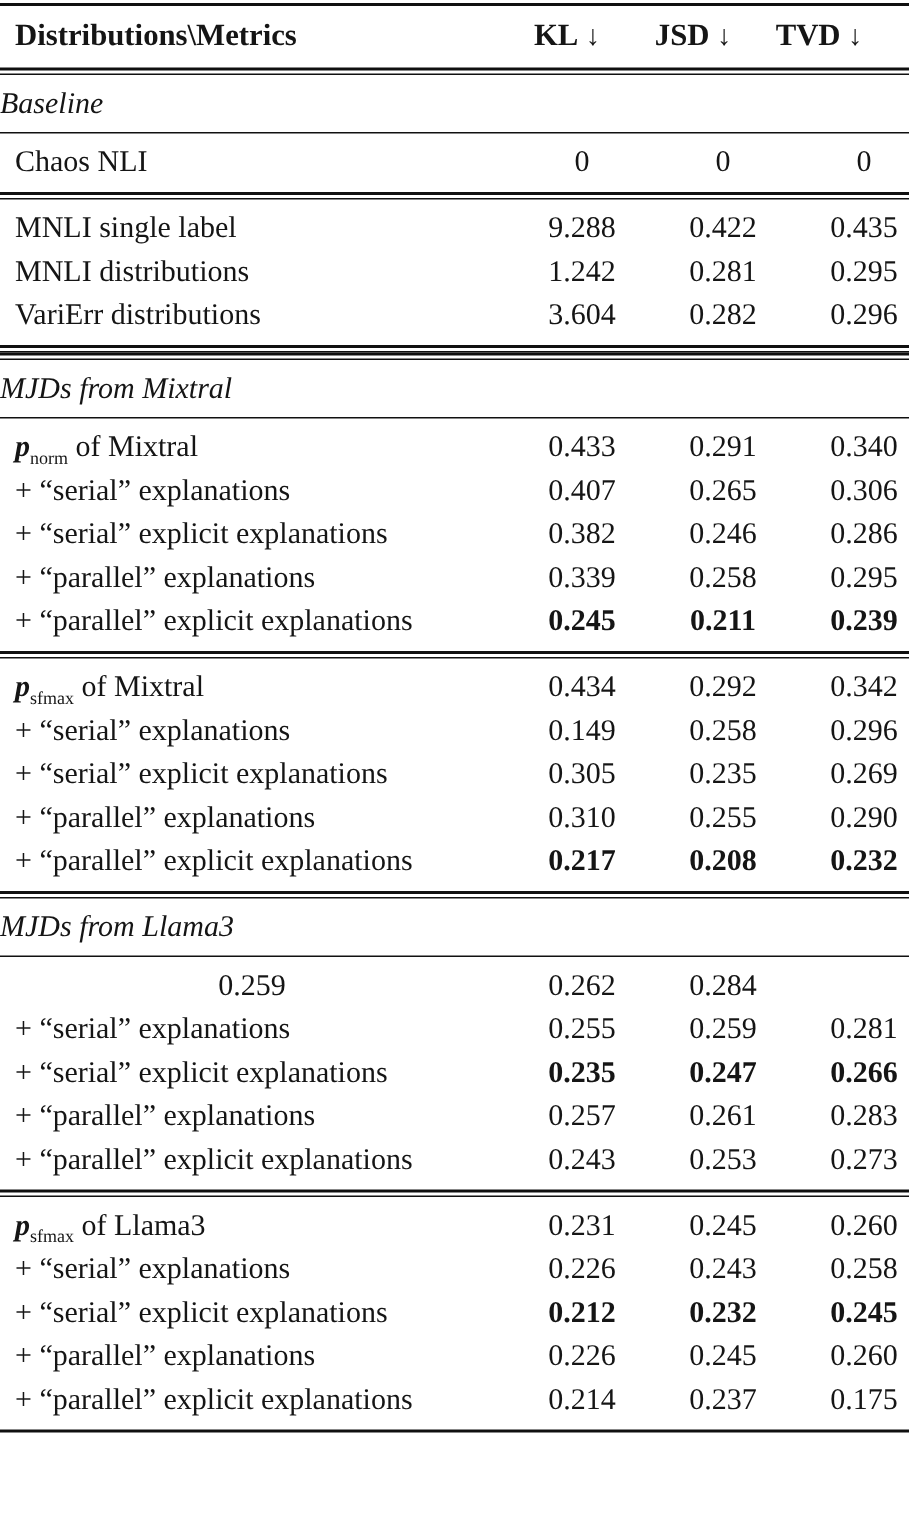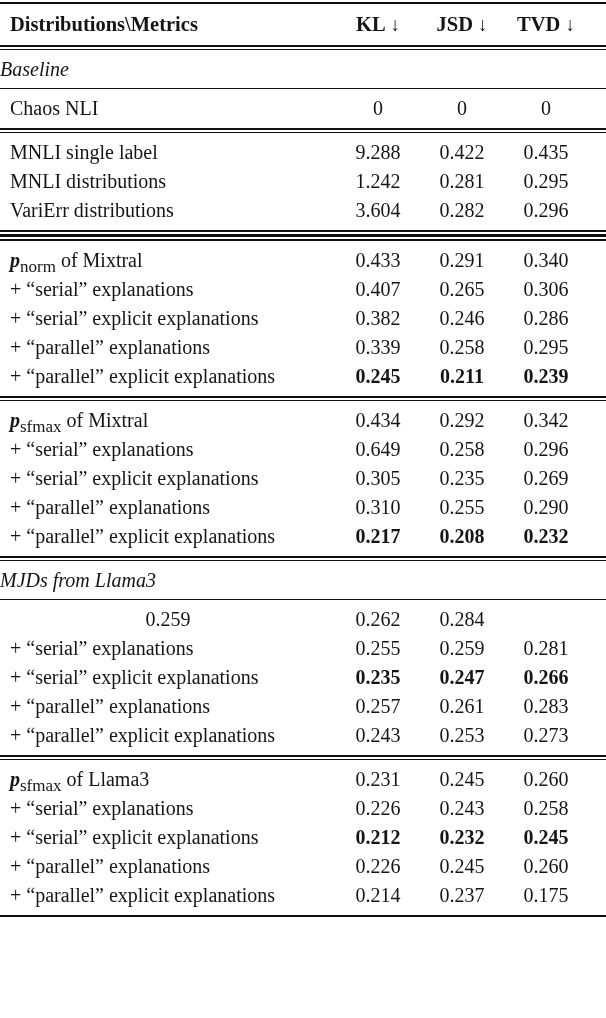--- a/index.html
+++ b/index.html
@@ -20,29 +20,29 @@
   .grid {
     display: grid;
     grid-template-columns: 336px 84px 84px 84px;
     align-items: center;
   }
   .header-row { height: 41px; font-weight: bold; font-size: 20.5px; }
   .cell.label { padding-left: 10px; text-align: left; white-space: nowrap; }
   .cell.num   { text-align: center; white-space: nowrap; }
   .arrow { font-weight: normal; margin-left: 5px; font-size: 19px; }
   .rows-block { padding: 5px 0; }
-  .data-row { height: 29px; font-size: 20px; }
+  .data-row { height: 29px; font-size: 20px; gap: 10px; }
   .heading-block { padding: 6px 0 5px 0; }
   .heading-text {
     font-style: italic; font-size: 20px;
     display: inline-block; line-height: 27px;
   }
   .boldnum { font-weight: bold; }
   .mathp { font-style: italic; font-weight: bold; }
-  sub.msub { font-size: 17px; line-height: 0; }
+  sub.msub { font-size: 12px; line-height: 0; }
 </style>
 </head>
 <body>
 
 <div class="page">
   <div class="rule top"></div>
 
   <div class="grid header-row">
     <div class="cell label">Distributions\Metrics</div>
     <div class="cell num"><span>KL</span><span class="arrow">↓</span></div>
@@ -79,20 +79,21 @@
         </div>
         <div class="grid data-row">
           <div class="cell label">VariErr distributions</div>
           <div class="cell num">3.604</div>
           <div class="cell num">0.282</div>
           <div class="cell num">0.296</div>
         </div>
       </div>
       <div class="rule double"></div>
       <div class="rule double"></div>
+      <div class="heading-block"><span class="heading-text">MJDs from Mixtral</span></div>
       <div class="rule single"></div>
       <div class="rows-block">
         <div class="grid data-row">
           <div class="cell label"><span class="mathp">p</span><sub class="msub">norm</sub> of Mixtral</div>
           <div class="cell num">0.433</div>
           <div class="cell num">0.291</div>
           <div class="cell num">0.340</div>
         </div>
         <div class="grid data-row">
           <div class="cell label">+ “serial” explanations</div>
@@ -122,21 +123,21 @@
       <div class="rule double"></div>
       <div class="rows-block">
         <div class="grid data-row">
           <div class="cell label"><span class="mathp">p</span><sub class="msub">sfmax</sub> of Mixtral</div>
           <div class="cell num">0.434</div>
           <div class="cell num">0.292</div>
           <div class="cell num">0.342</div>
         </div>
         <div class="grid data-row">
           <div class="cell label">+ “serial” explanations</div>
-          <div class="cell num">0.649</div>
+          <div class="cell num">0.149</div>
           <div class="cell num">0.258</div>
           <div class="cell num">0.296</div>
         </div>
         <div class="grid data-row">
           <div class="cell label">+ “serial” explicit explanations</div>
           <div class="cell num">0.305</div>
           <div class="cell num">0.235</div>
           <div class="cell num">0.269</div>
         </div>
         <div class="grid data-row">

